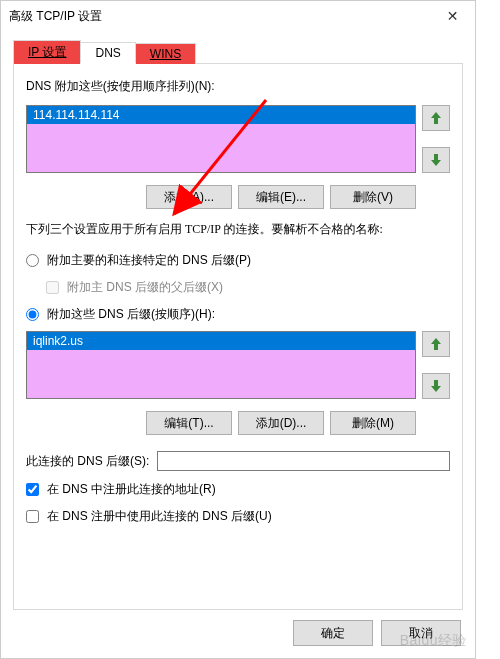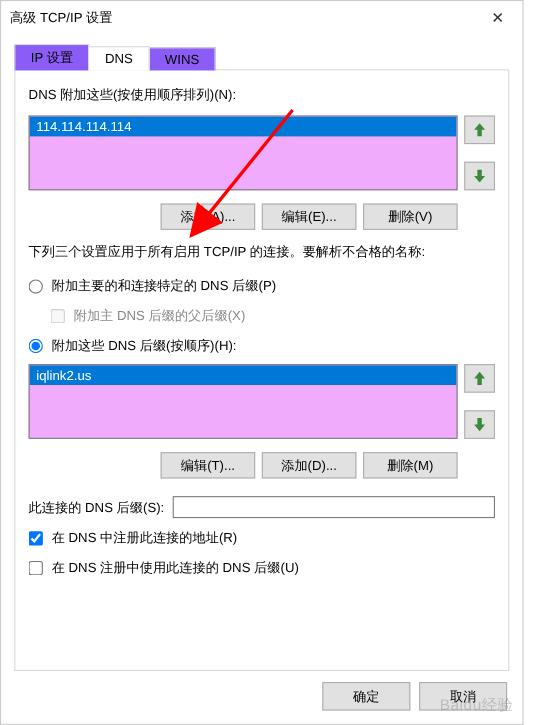--- a/index.html
+++ b/index.html
@@ -76,21 +76,22 @@
     position: relative;
     top: 1px;
     color: #000;
   }
   .tab.active {
     background: #fff;
     border-bottom: 1px solid #fff;
     z-index: 3;
   }
   .tab:not(.active) {
-    background: #8b5cf6;
+    background: #ef4444;
+    text-decoration: underline;
   }
 
   .tab-body {
     border: 1px solid #d9d9d9;
     border-top: none;
     padding: 14px 12px 10px 12px;
     box-sizing: border-box;
     height: 546px;
     display: flex;
     flex-direction: column;
@@ -160,20 +161,21 @@
     display: inline-flex;
     align-items: center;
     justify-content: center;
     cursor: default;
     box-sizing: border-box;
   }
 
   .desc {
     font-size: 12px;
     padding: 2px 0 6px 0;
+    font-family: Liberation Serif, serif;
   }
 
   .radio-row, .check-row {
     display: flex;
     align-items: center;
     gap: 6px;
     padding: 2px 0;
     font-size: 12px;
   }
   input[type=radio], input[type=checkbox] {

